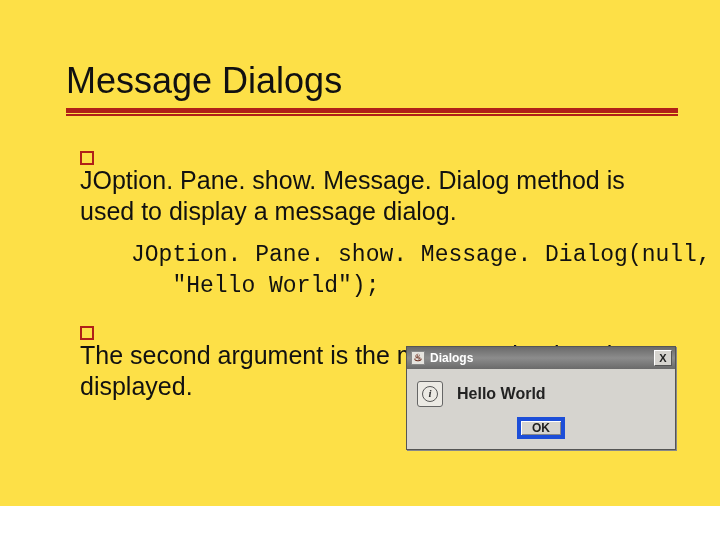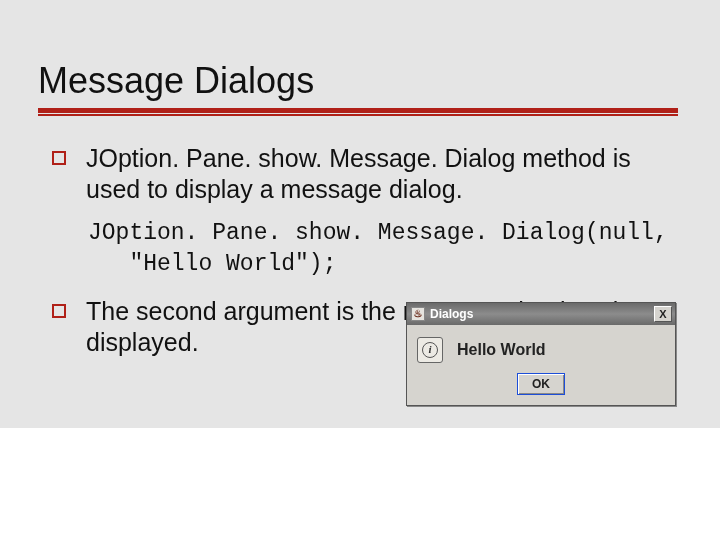--- a/index.html
+++ b/index.html
@@ -1,22 +1,22 @@
 <!DOCTYPE html>
 <html><head>
 <meta charset="utf-8">
 <style>
   * { box-sizing: border-box; margin: 0; padding: 0; }
   html, body { width: 720px; height: 540px; background: #fff; font-family: Arial, Helvetica, sans-serif; }
   .slide {
     width: 720px;
-    height: 428px;
-    background: #e5e5e5;
+    height: 506px;
+    background: #fde047;
     position: relative;
-    padding: 60px 42px 40px 38px;
+    padding: 60px 42px 40px 66px;
   }
   .title {
     font-family: Verdana, Geneva, sans-serif;
     font-size: 36px;
     font-weight: 400;
     color: #111;
     margin-bottom: 6px;
   }
   .title-rule {
     height: 9px;
@@ -38,39 +38,40 @@
     padding-left: 14px;
     padding-right: 8px;
     font-size: 25px;
     color: #111;
     line-height: 1.22;
   }
   .bullet-row {
     display: flex;
     align-items: flex-start;
     margin-bottom: 14px;
+    flex-direction: column;
   }
   .bullet-mark {
     width: 14px; height: 14px;
     border: 2px solid #b02018;
     margin-top: 8px;
     margin-right: 20px;
     flex: 0 0 auto;
   }
   .bullet-text {
     flex: 1 1 auto;
     padding-top: 0;
   }
   .bullet-text.with-dialog {
     position: relative;
   }
   .code-block {
     font-family: "Courier New", Courier, monospace;
     font-size: 23px;
-    margin: 8px 0 16px 36px;
+    margin: 8px 0 16px 51px;
     line-height: 1.35;
     white-space: pre;
     color: #111;
   }
   
   .msg-dialog {
     position: absolute;
     right: -6px;
     top: 6px;
     width: 270px;
@@ -141,21 +142,21 @@
   }
   .msg-buttons {
     display: flex;
     justify-content: center;
     padding: 4px 0 10px 0;
   }
   .ok-btn {
     min-width: 48px;
     height: 22px;
     background: #d6d4cf;
-    border: 1px solid #1d4ed8;
+    border: 4px solid #1d4ed8;
     box-shadow: inset 1px 1px 0 #fff, inset -1px -1px 0 #888;
     font-size: 12px;
     font-weight: 700;
     color: #222;
     display: flex; align-items: center; justify-content: center;
     padding: 0 10px;
   }
   .body-wrap { position: relative; }
 </style>
 </head>

